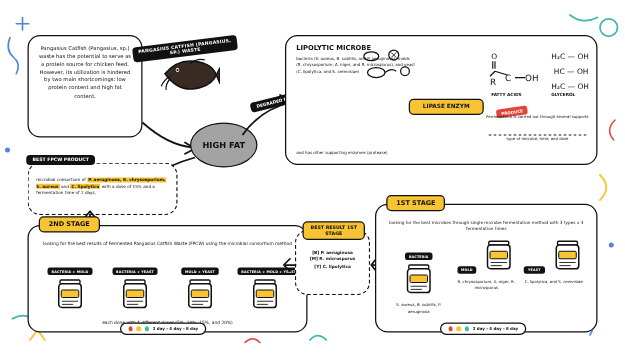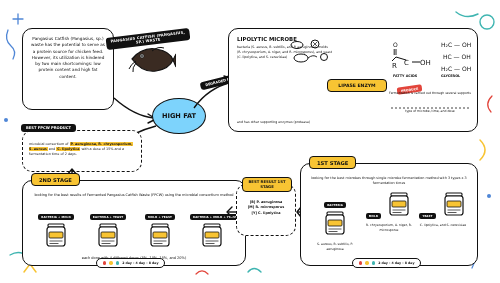--- a/index.html
+++ b/index.html
@@ -36,21 +36,21 @@
     background:#111; color:#fff; border-radius:3px;
     transform:rotate(-7deg);
     display:flex; align-items:center; justify-content:center;
     font-size:3.6px; font-weight:bold; letter-spacing:.2px; text-align:center;
   }
   #fish-img { position:absolute; left:128px; top:41px; width:48px; height:34px; }
 
   
   #highfat {
     position:absolute; left:152px; top:98px; width:54px; height:36px;
-    background:#7dd3fc; border:1.6px solid #111; border-radius:50%;
+    background:#a3a3a3; border:1.6px solid #111; border-radius:50%;
     display:flex; align-items:center; justify-content:center;
     font-size:6.6px; font-weight:bold; color:#111; text-align:center;
   }
 
   
   #fpcw { left:22px; top:130px; width:120px; height:42px; padding:5px 6px; }
   #fpcw-title {
     position:absolute; left:-2px; top:-7px; background:#111; color:#fff;
     font-size:3.7px; font-weight:bold; padding:2px 5px; border-radius:3px;
   }

